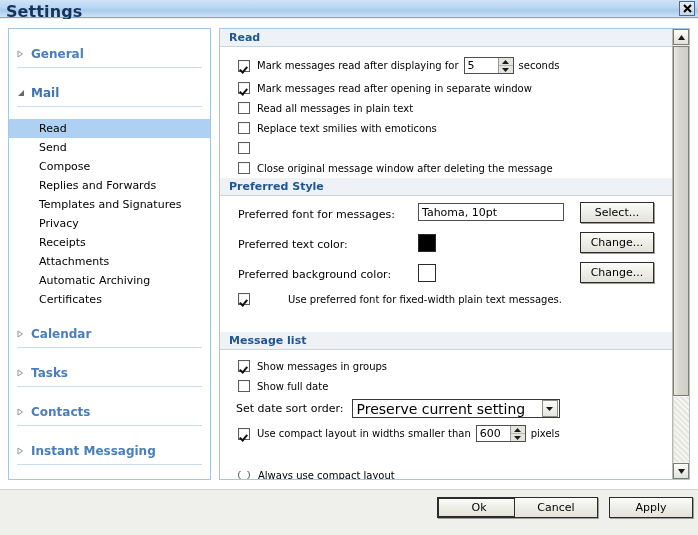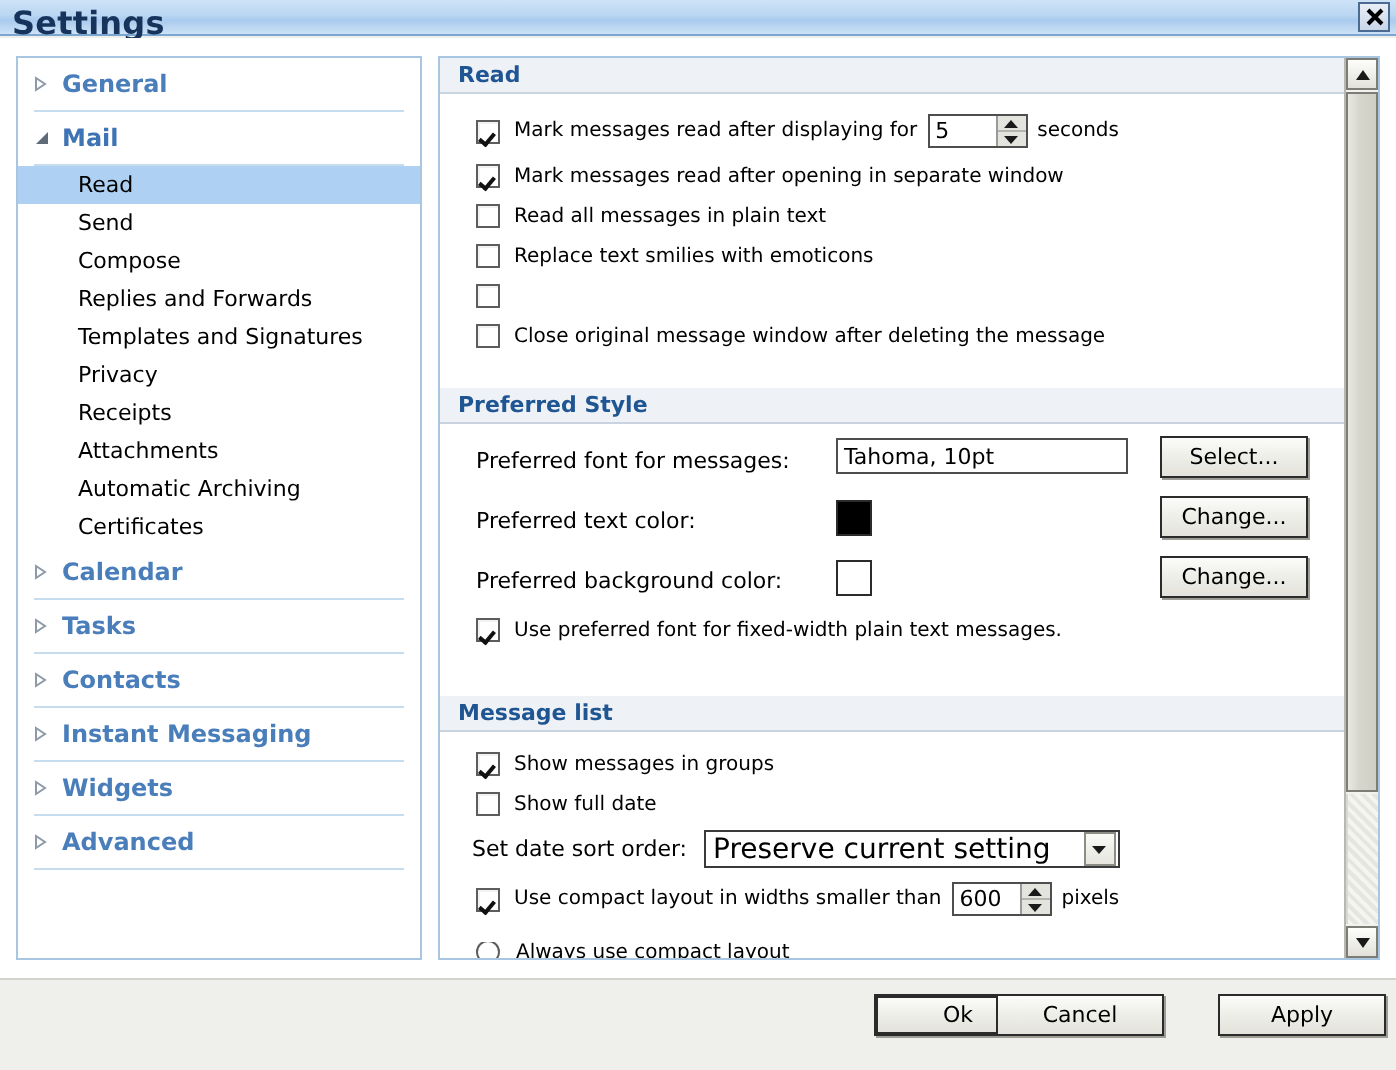--- a/index.html
+++ b/index.html
@@ -68,21 +68,21 @@
     left: 8px; top: 9px;
     width: 203px; height: 452px;
     background: #ffffff;
     border: 1px solid #a8c6e2;
     box-sizing: border-box;
     overflow: hidden;
   }
   .nav-group {
     position: relative;
     height: 26px;
-    margin: 0 8px;
+    margin: 12px 8px;
     border-bottom: 1px solid #c6dcef;
     display: flex;
     align-items: center;
     cursor: pointer;
   }
   .nav-group .tri {
     width: 14px;
     display: flex;
     align-items: center;
     justify-content: flex-start;
@@ -334,32 +334,32 @@
   #footer {
     position: absolute;
     left: 0; top: 489px;
     width: 698px; height: 46px;
     background: #efefeb;
     border-top: 1px solid #d3d3cb;
     box-sizing: border-box;
   }
   #footer .btn { position: absolute; top: 7px; width: 84px; }
   #btn-ok { left: 437px; border-width: 2px; }
-  #btn-cancel { left: 498px; }
+  #btn-cancel { left: 514px; }
   #btn-apply { left: 609px; }
 
   
   #clipped-row {
     position: absolute;
     left: 18px;
     bottom: 0;
     height: 10px;
     overflow: hidden;
     display: flex;
-    align-items: center;
+    align-items: flex-end;
   }
   #clipped-row .rb { margin-top: 0; }
 </style>
 </head>
 <body>
 
 <div id="window">
 
   <div id="titlebar">
     <div id="title-text">Settings</div>
@@ -521,38 +521,38 @@
           <div class="row">
             <span class="cb"></span>
           </div>
 
           <div class="row">
             <span class="cb"></span>
             <span class="cb-label">Close original message window after deleting the message</span>
           </div>
         </div>
 
-        <div class="section-header" style="margin-top:16px;">
+        <div class="section-header" style="">
           <span>Preferred Style</span>
         </div>
         <div class="section-body" style="position:relative; height:115px; padding-top:10px;">
 
           <div style="position:absolute; left:18px; top:12px;" class="field-label">Preferred font for messages:</div>
           <div class="textfield" style="position:absolute; left:198px; top:7px; width:146px;">Tahoma, 10pt</div>
           <div class="btn" style="position:absolute; left:360px; top:6px; width:74px;text-align:right;">Select...</div>
 
           <div style="position:absolute; left:18px; top:42px;" class="field-label">Preferred text color:</div>
           <div class="swatch" id="swatch-text" style="position:absolute; left:198px; top:38px; background:#000000;"></div>
           <div class="btn" style="position:absolute; left:360px; top:36px; width:74px;">Change...</div>
 
           <div style="position:absolute; left:18px; top:72px;" class="field-label">Preferred background color:</div>
           <div class="swatch" id="swatch-bg" style="position:absolute; left:198px; top:68px; background:#ffffff;"></div>
           <div class="btn" style="position:absolute; left:360px; top:66px; width:74px;">Change...</div>
 
-          <div class="row" style="position:absolute; left:0; top:93px;">
+          <div class="row" style="position:absolute; left:0; top:93px;gap:31px;">
             <span class="cb checked"></span>
             <span class="cb-label">Use preferred font for fixed-width plain text messages.</span>
           </div>
         </div>
 
         <div class="section-header" style="margin-top:11px;">
           <span>Message list</span>
         </div>
         <div class="section-body" style="position:relative; height:80px; padding-top:6px;">
 

